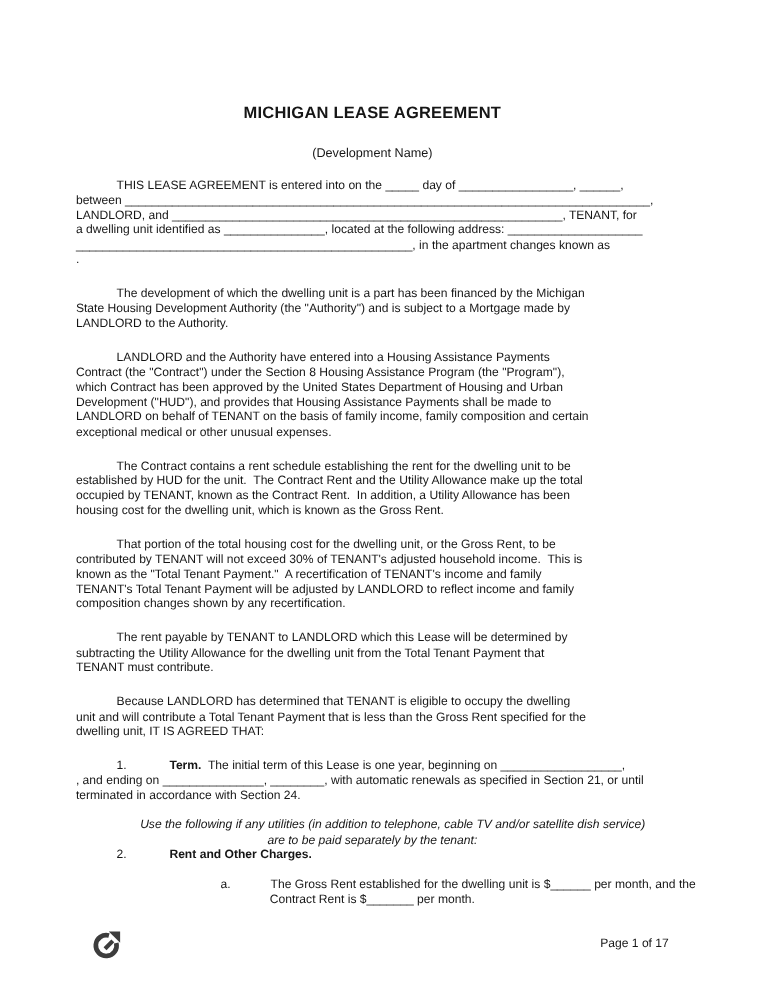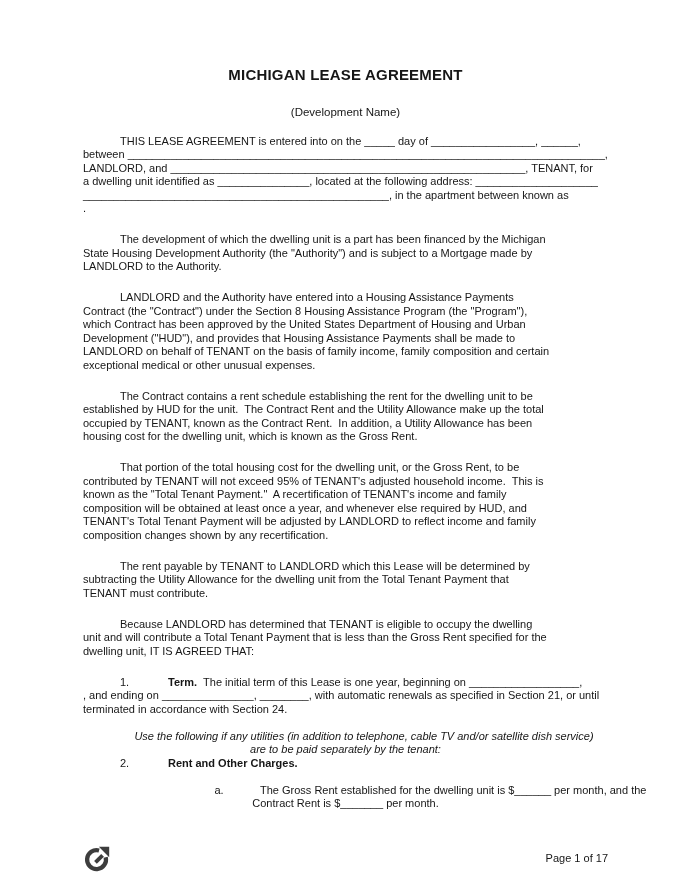--- a/index.html
+++ b/index.html
@@ -11,24 +11,24 @@
     position: relative;
     width: 691px;
     height: 895px;
     background: #ffffff;
     overflow: hidden;
     font-family: "Liberation Sans", "DejaVu Sans", sans-serif;
     color: #161616;
   }
   .content {
     position: absolute;
-    left: 83px;
+    left: 69px;
     right: 83px;
     top: 0;
-    padding-top: 66px;
+    padding-top: 94px;
     font-size: 11px;
   }
   .doc-title {
     font-size: 15px;
     font-weight: bold;
     text-align: center;
     line-height: 18px;
     margin: 0 0 22px 0;
     letter-spacing: 0.2px;
   }
@@ -88,21 +88,21 @@
   <div class="content">
 
     <h1 class="doc-title">MICHIGAN LEASE AGREEMENT</h1>
     <div class="doc-subtitle">(Development Name)</div>
 
     <div class="para indent-first lines">
         <div class="tline">THIS LEASE AGREEMENT is entered into on the _____ day of _________________, ______,</div>
         <div class="tline">between ______________________________________________________________________________,</div>
         <div class="tline">LANDLORD, and __________________________________________________________, TENANT, for</div>
         <div class="tline">a dwelling unit identified as _______________, located at the following address: ____________________</div>
-        <div class="tline">__________________________________________________, in the apartment between known as</div>
+        <div class="tline">__________________________________________________, in the apartment changes known as</div>
         <div class="tline">.</div>
       </div>
 
     <div class="para indent-first lines">
         <div class="tline">The development of which the dwelling unit is a part has been financed by the Michigan</div>
         <div class="tline">State Housing Development Authority (the "Authority") and is subject to a Mortgage made by</div>
         <div class="tline">LANDLORD to the Authority.</div>
       </div>
 
     <div class="para indent-first lines">
@@ -116,23 +116,22 @@
 
     <div class="para indent-first lines">
         <div class="tline">The Contract contains a rent schedule establishing the rent for the dwelling unit to be</div>
         <div class="tline">established by HUD for the unit.  The Contract Rent and the Utility Allowance make up the total</div>
         <div class="tline">occupied by TENANT, known as the Contract Rent.  In addition, a Utility Allowance has been</div>
         <div class="tline">housing cost for the dwelling unit, which is known as the Gross Rent.</div>
       </div>
 
     <div class="para indent-first lines">
         <div class="tline">That portion of the total housing cost for the dwelling unit, or the Gross Rent, to be</div>
-        <div class="tline">contributed by TENANT will not exceed 95% of TENANT's adjusted household income.  This is</div>
+        <div class="tline">contributed by TENANT will not exceed 30% of TENANT's adjusted household income.  This is</div>
         <div class="tline">known as the "Total Tenant Payment."  A recertification of TENANT's income and family</div>
-        <div class="tline">composition will be obtained at least once a year, and whenever else required by HUD, and</div>
         <div class="tline">TENANT's Total Tenant Payment will be adjusted by LANDLORD to reflect income and family</div>
         <div class="tline">composition changes shown by any recertification.</div>
       </div>
 
     <div class="para indent-first lines">
         <div class="tline">The rent payable by TENANT to LANDLORD which this Lease will be determined by</div>
         <div class="tline">subtracting the Utility Allowance for the dwelling unit from the Total Tenant Payment that</div>
         <div class="tline">TENANT must contribute.</div>
       </div>
 

